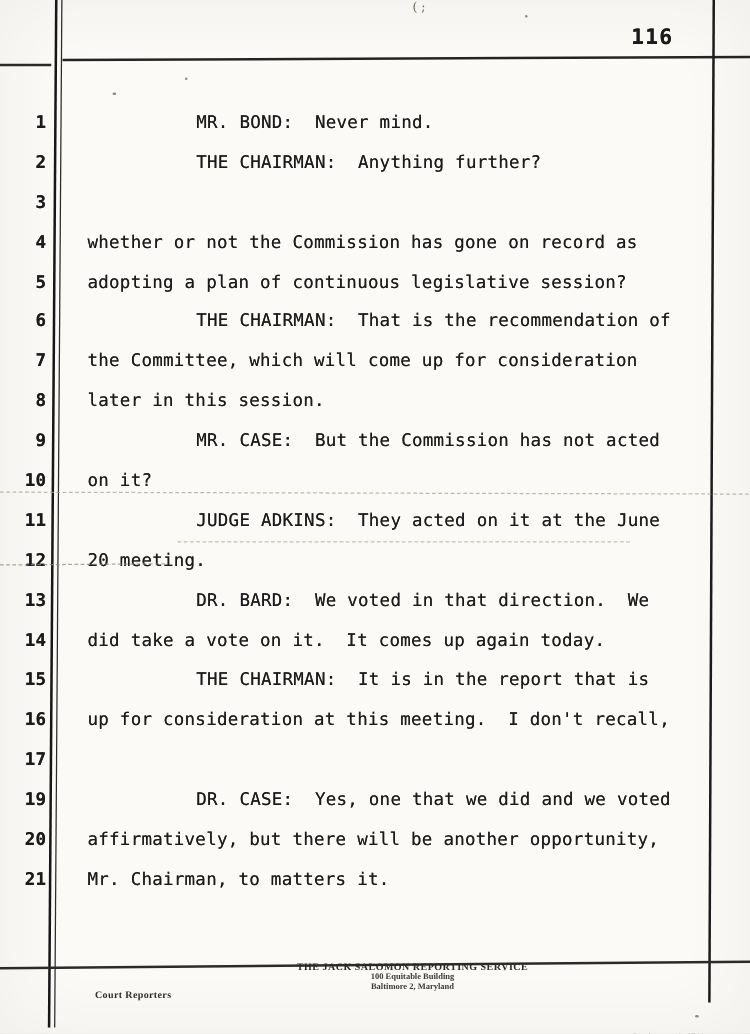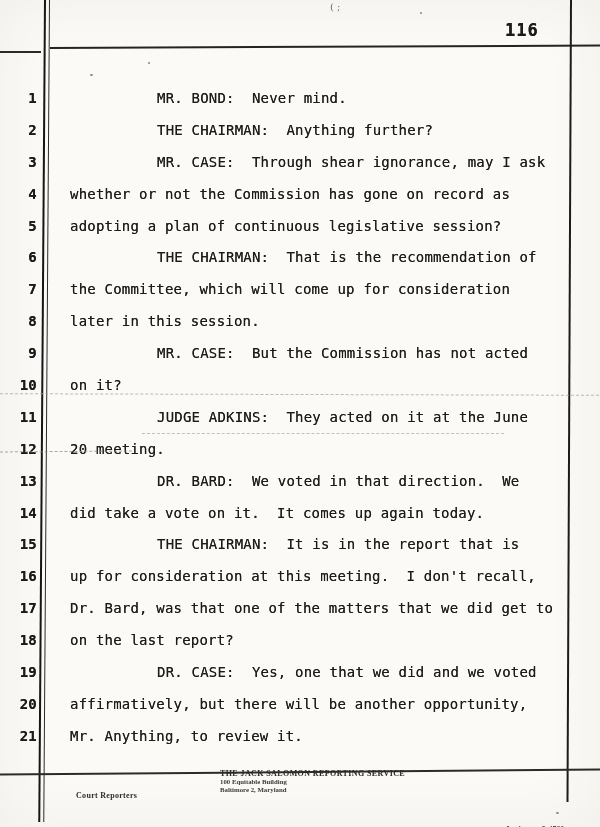--- a/index.html
+++ b/index.html
@@ -49,21 +49,21 @@
   .crease{position:absolute;height:0;border-top:1px dashed #a9a49c;opacity:.75;}
   .crease-1{left:0;top:394px;width:599px;transform:rotate(0.15deg);}
   .crease-2{left:142px;top:433px;width:362px;border-top-color:#b3aea6;}
   .crease-3{left:0;top:451px;width:132px;border-top-color:#8f8a82;transform:rotate(-0.4deg);}
   .speck{position:absolute;background:#8c877f;border-radius:50%;}
   .top-artifact{position:absolute;left:330px;top:1px;color:#6f6a62;font-size:10px;font-family:"DejaVu Serif",serif;}
 
   
   .footer-center{
     position:absolute;left:220px;top:770px;width:220px;
-    text-align:left;font-family:"Liberation Serif","DejaVu Serif",serif;
+    text-align:center;font-family:"Liberation Serif","DejaVu Serif",serif;
     color:#2a2a28;
   }
   .footer-title{font-size:8px;font-weight:bold;letter-spacing:0.4px;line-height:8px;}
   .footer-addr{font-size:6.8px;font-weight:bold;line-height:7.6px;color:#3a3a36;}
   .footer-left{
     position:absolute;left:76px;top:791px;
     font-family:"Liberation Serif","DejaVu Serif",serif;
     font-weight:bold;font-size:8px;color:#2e2e2a;letter-spacing:0.3px;
   }
   .footer-right{
@@ -91,21 +91,20 @@
       <div class="line-row indent">
     <span class="line-num">1</span>
     <span class="line-text">MR. BOND:  Never mind.</span>
   </div>
       <div class="line-row indent">
     <span class="line-num">2</span>
     <span class="line-text">THE CHAIRMAN:  Anything further?</span>
   </div>
       <div class="line-row indent">
     <span class="line-num">3</span>
-    <span class="line-text">MR. CASE:  Through shear ignorance, may I ask</span>
   </div>
       <div class="line-row">
     <span class="line-num">4</span>
     <span class="line-text">whether or not the Commission has gone on record as</span>
   </div>
       <div class="line-row">
     <span class="line-num">5</span>
     <span class="line-text">adopting a plan of continuous legislative session?</span>
   </div>
       <div class="line-row indent">
@@ -147,37 +146,32 @@
       <div class="line-row indent">
     <span class="line-num">15</span>
     <span class="line-text">THE CHAIRMAN:  It is in the report that is</span>
   </div>
       <div class="line-row">
     <span class="line-num">16</span>
     <span class="line-text">up for consideration at this meeting.  I don't recall,</span>
   </div>
       <div class="line-row">
     <span class="line-num">17</span>
-    <span class="line-text">Dr. Bard, was that one of the matters that we did get to</span>
-  </div>
-      <div class="line-row">
-    <span class="line-num">18</span>
-    <span class="line-text">on the last report?</span>
   </div>
       <div class="line-row indent">
     <span class="line-num">19</span>
     <span class="line-text">DR. CASE:  Yes, one that we did and we voted</span>
   </div>
       <div class="line-row">
     <span class="line-num">20</span>
     <span class="line-text">affirmatively, but there will be another opportunity,</span>
   </div>
       <div class="line-row">
     <span class="line-num">21</span>
-    <span class="line-text">Mr. Anything, to review it.</span>
+    <span class="line-text">Mr. Chairman, to matters it.</span>
   </div>
     </div>
 
   <div class="crease crease-1"></div>
   <div class="crease crease-2"></div>
   <div class="crease crease-3"></div>
   <div class="speck" style="left:148px;top:62px;width:2px;height:2px;"></div>
   <div class="speck" style="left:420px;top:12px;width:2px;height:2px;"></div>
   <div class="speck" style="left:556px;top:812px;width:3px;height:2px;"></div>
   <div class="speck" style="left:90px;top:74px;width:3px;height:2px;"></div>

